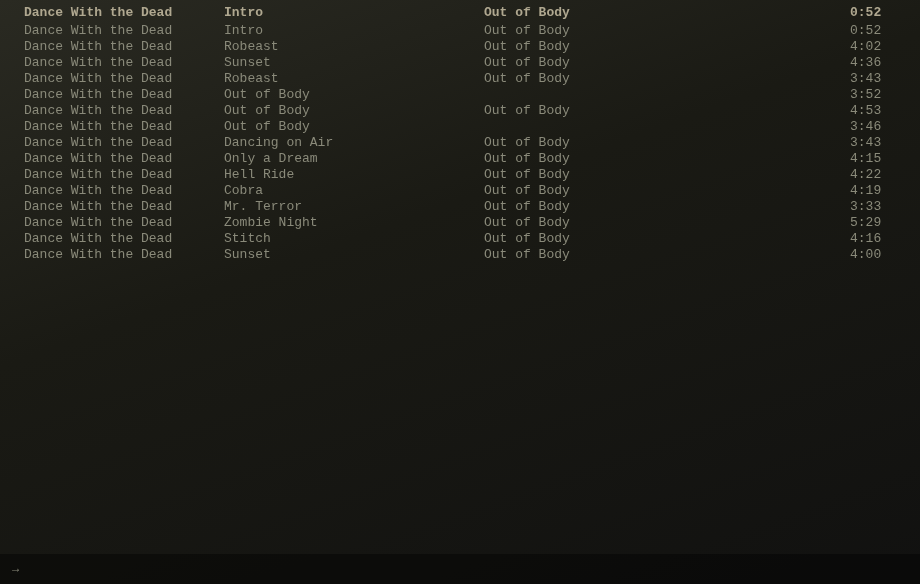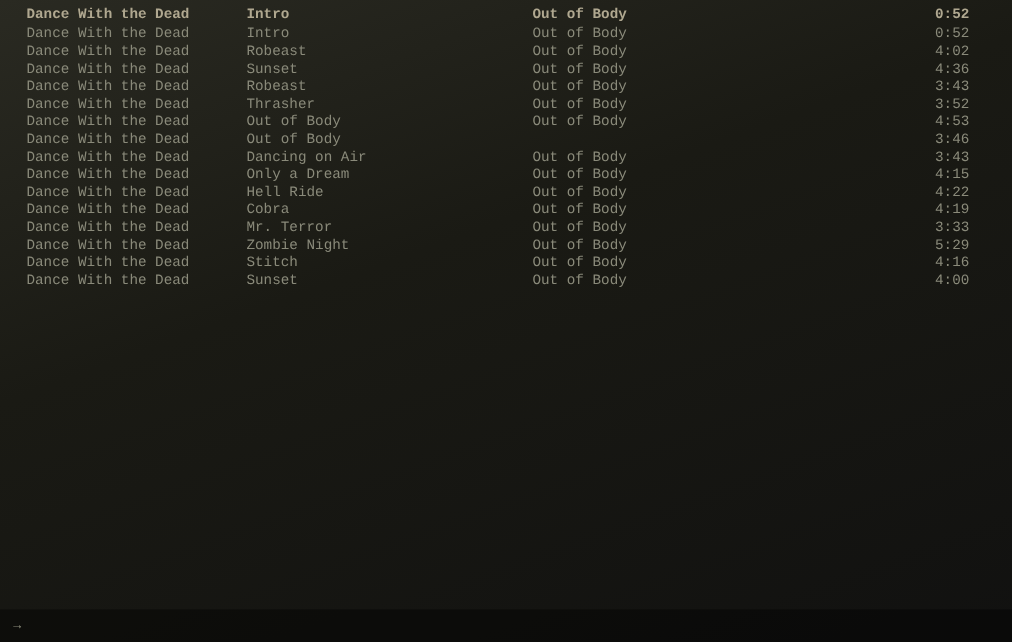--- a/index.html
+++ b/index.html
@@ -107,21 +107,20 @@
       <span class="col-duration">4:36</span>
     </div>
     <div class="track-row">
       <span class="col-artist">Dance With the Dead</span>
       <span class="col-title">Robeast</span>
       <span class="col-album">Out of Body</span>
       <span class="col-duration">3:43</span>
     </div>
     <div class="track-row">
       <span class="col-artist">Dance With the Dead</span>
-      <span class="col-title">Thrasher</span>
       <span class="col-album">Out of Body</span>
       <span class="col-duration">3:52</span>
     </div>
     <div class="track-row">
       <span class="col-artist">Dance With the Dead</span>
       <span class="col-title">Out of Body</span>
       <span class="col-album">Out of Body</span>
       <span class="col-duration">4:53</span>
     </div>
     <div class="track-row">

